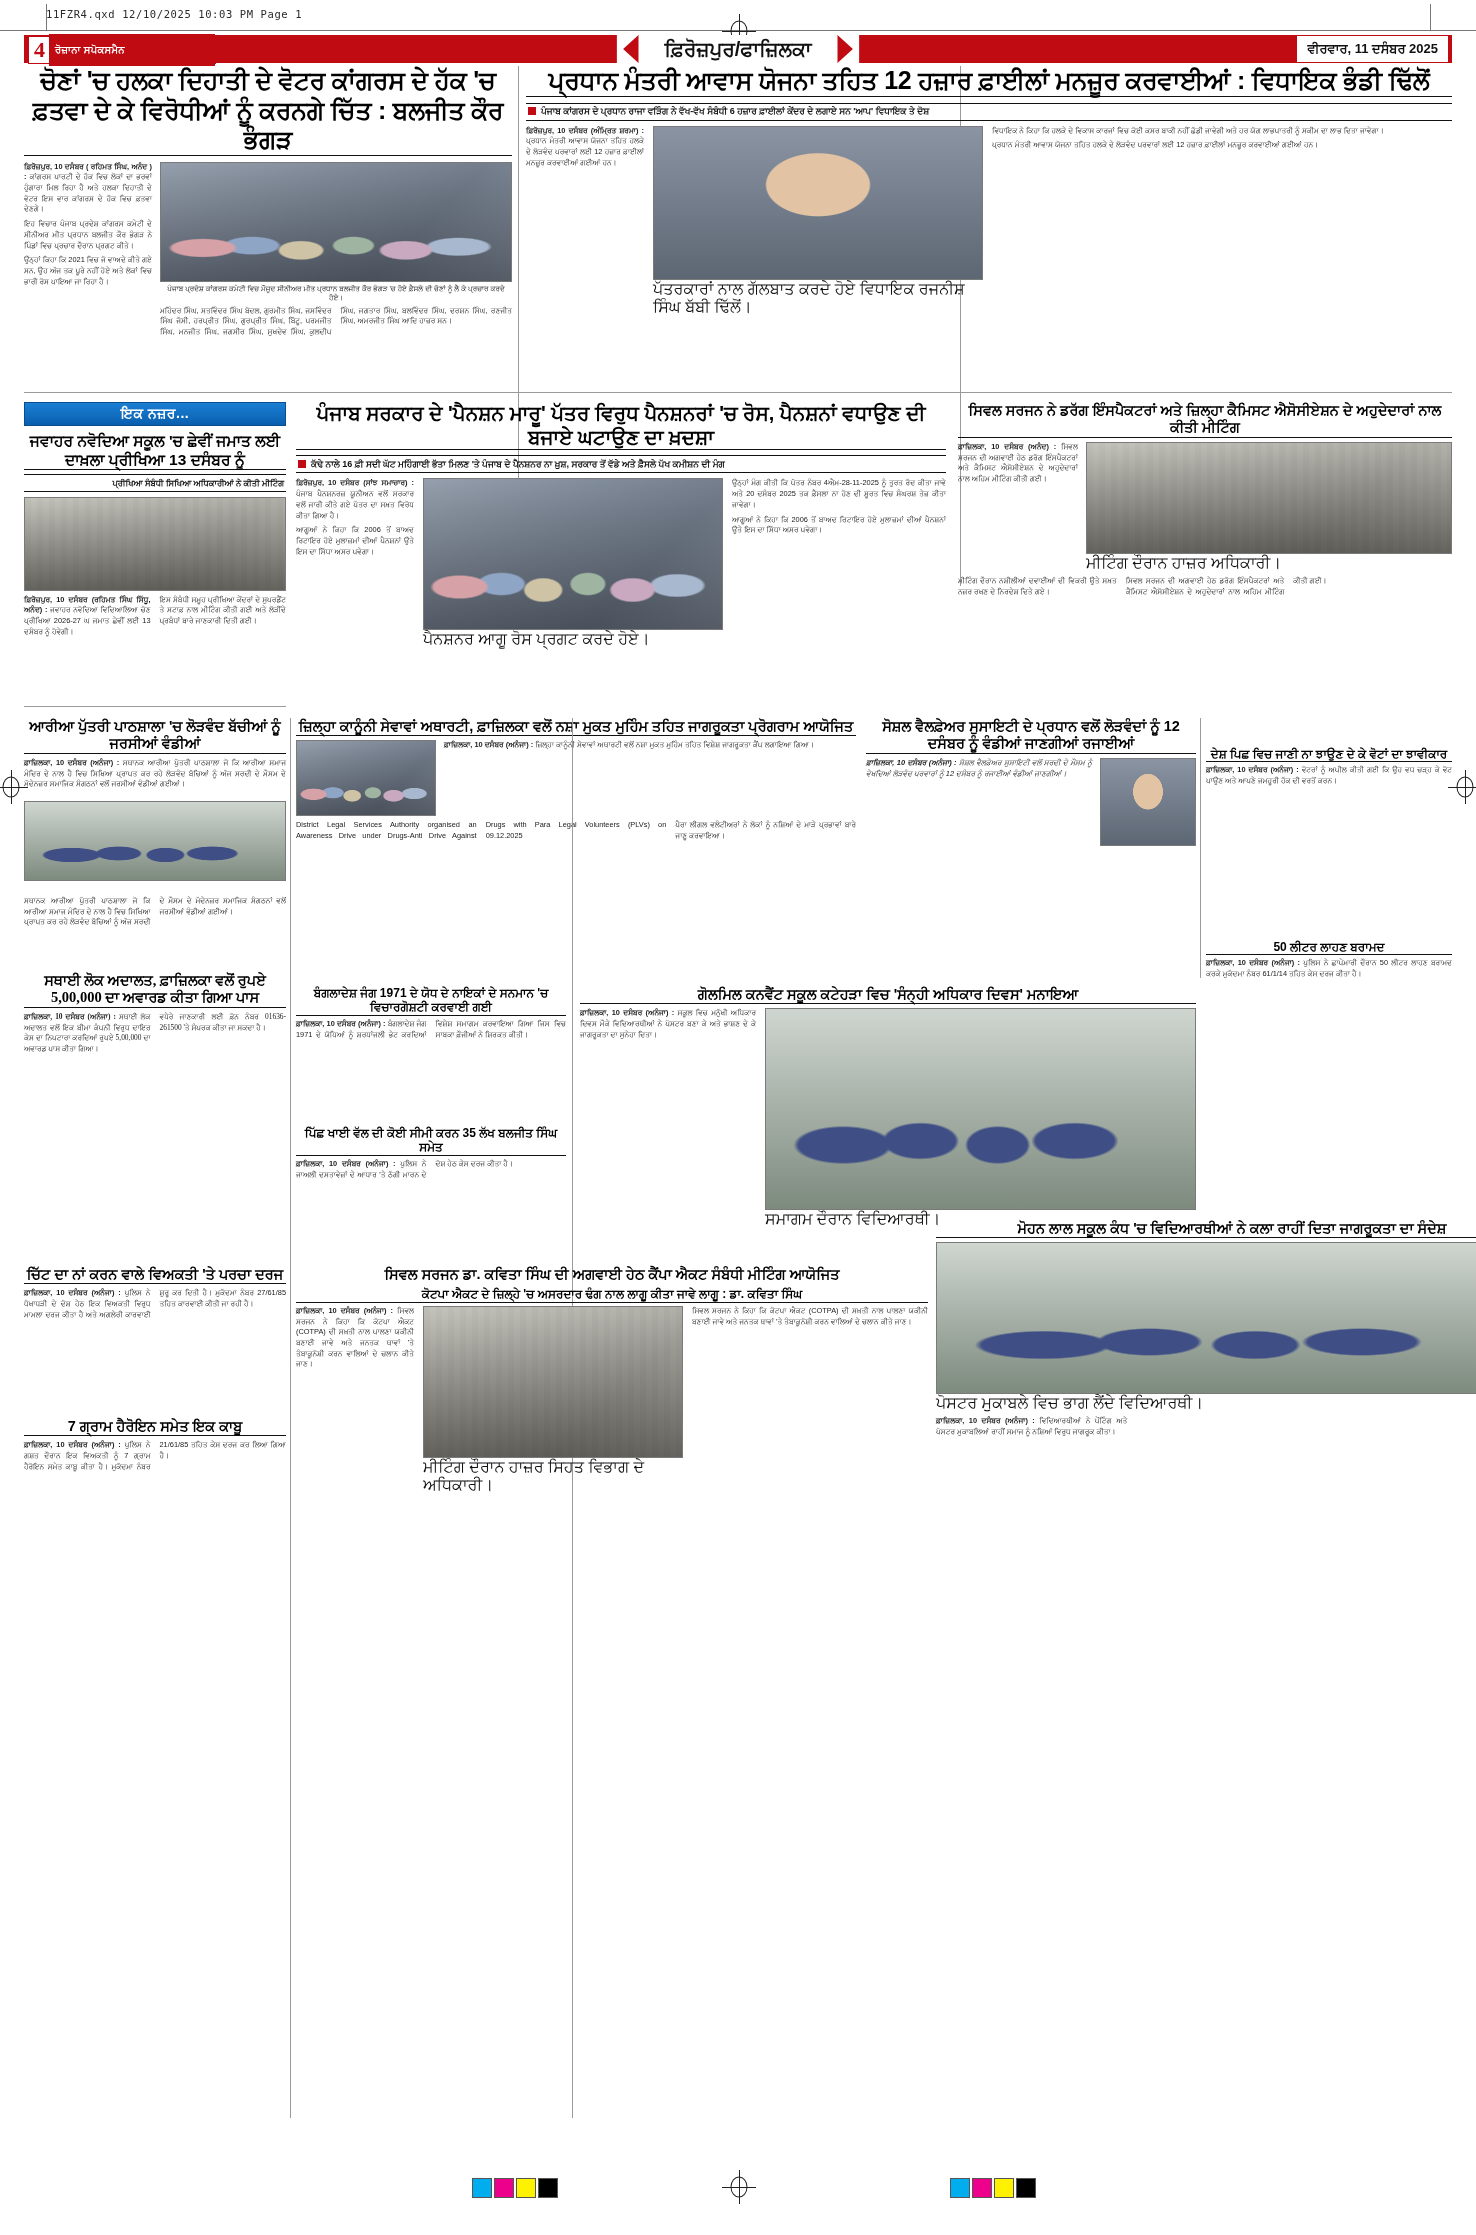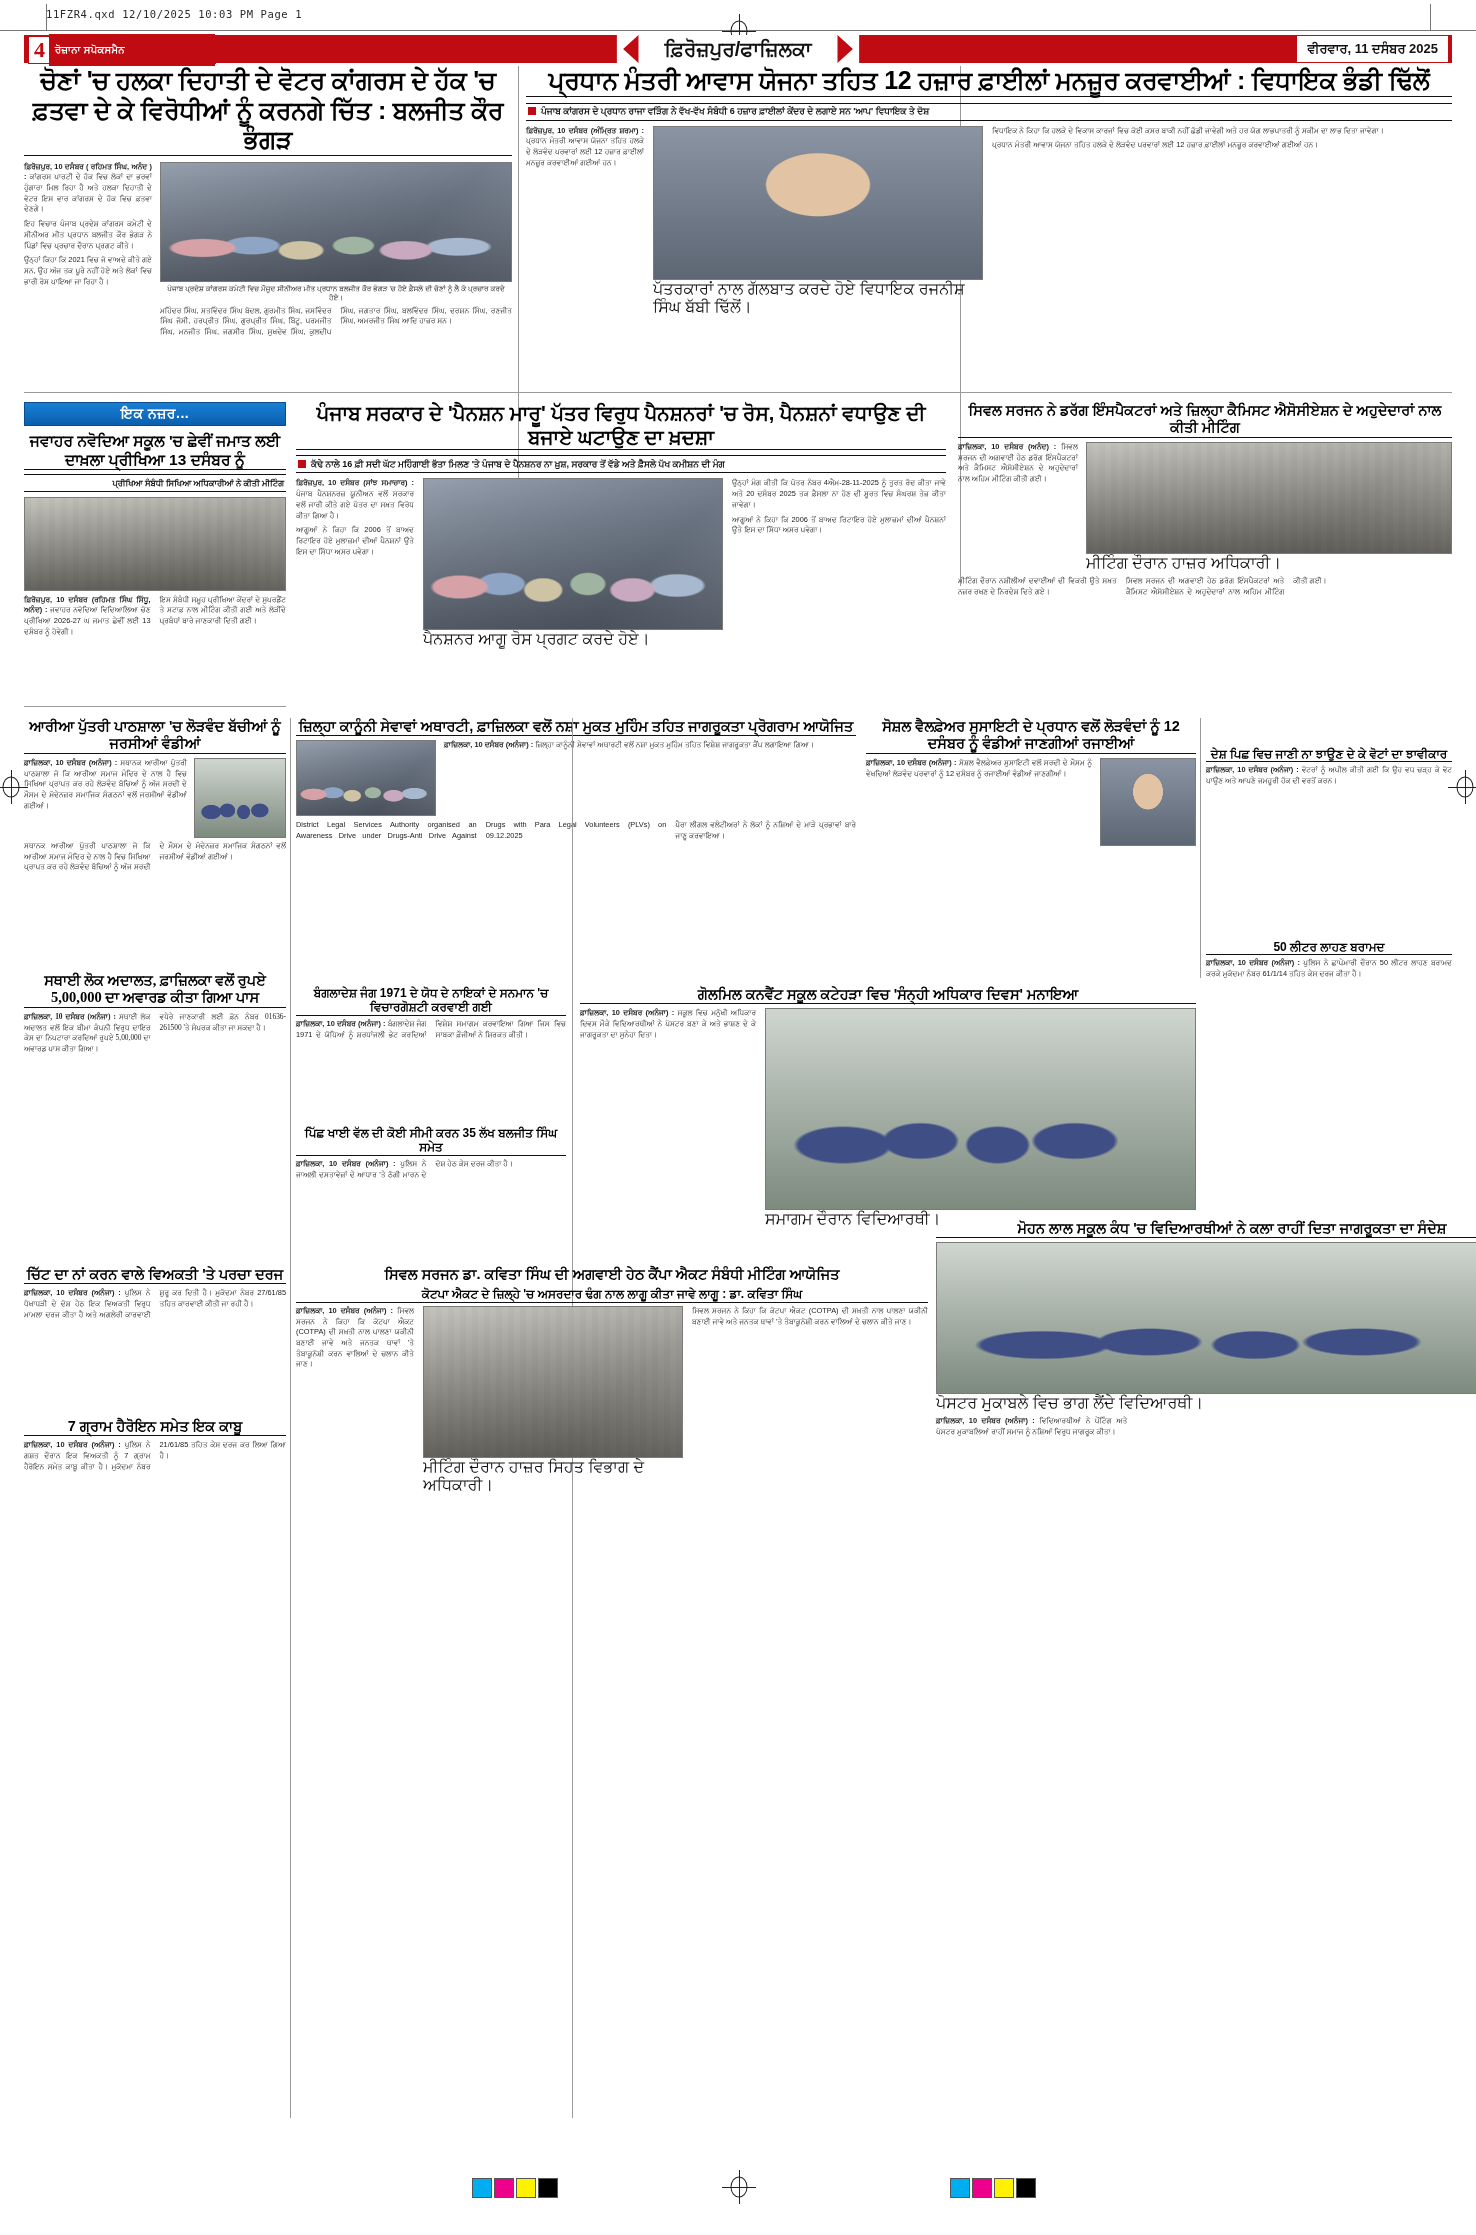--- a/index.html
+++ b/index.html
@@ -316,21 +316,21 @@
       <div class="body-cols tiny" style="column-count:3;margin-top:4px;">
         <p>ਮੀਟਿੰਗ ਦੌਰਾਨ ਨਸ਼ੀਲੀਆਂ ਦਵਾਈਆਂ ਦੀ ਵਿਕਰੀ ਉਤੇ ਸਖ਼ਤ ਨਜ਼ਰ ਰਖਣ ਦੇ ਨਿਰਦੇਸ਼ ਦਿਤੇ ਗਏ।</p>
         <p>ਸਿਵਲ ਸਰਜਨ ਦੀ ਅਗਵਾਈ ਹੇਠ ਡਰੱਗ ਇੰਸਪੈਕਟਰਾਂ ਅਤੇ ਕੈਮਿਸਟ ਐਸੋਸੀਏਸ਼ਨ ਦੇ ਅਹੁਦੇਦਾਰਾਂ ਨਾਲ ਅਹਿਮ ਮੀਟਿੰਗ ਕੀਤੀ ਗਈ।</p>
       </div>
     </div>
 
     <div class="hrule" style="left:0;top:640px;width:262px;"></div>
 
     <div class="blk" style="left:0;top:652px;width:262px;">
       <h3 class="head rule-under">ਆਰੀਆ ਪੁੱਤਰੀ ਪਾਠਸ਼ਾਲਾ 'ਚ ਲੋੜਵੰਦ ਬੱਚੀਆਂ ਨੂੰ ਜਰਸੀਆਂ ਵੰਡੀਆਂ</h3>
-      <div style="display:flex;gap:7px;">
+      <div style="display:flex;gap:7px;flex-direction:column;">
         <div style="flex:1;" class="body-cols tiny">
           <p><span class="dateline">ਫ਼ਾਜ਼ਿਲਕਾ, 10 ਦਸੰਬਰ (ਅਨੰਜਾ) :</span>
              <span>ਸਥਾਨਕ ਆਰੀਆ ਪੁੱਤਰੀ ਪਾਠਸ਼ਾਲਾ ਜੋ ਕਿ ਆਰੀਆ ਸਮਾਜ ਮੰਦਿਰ ਦੇ ਨਾਲ ਹੈ ਵਿਚ ਸਿਖਿਆ ਪ੍ਰਾਪਤ ਕਰ ਰਹੇ ਲੋੜਵੰਦ ਬੱਚਿਆਂ ਨੂੰ ਅੱਜ ਸਰਦੀ ਦੇ ਮੌਸਮ ਦੇ ਮੱਦੇਨਜ਼ਰ ਸਮਾਜਿਕ ਸੰਗਠਨਾਂ ਵਲੋਂ ਜਰਸੀਆਂ ਵੰਡੀਆਂ ਗਈਆਂ।</span></p>
         </div>
         <div style="flex:0 0 92px;">
           <div class="photo ph-school" style="height:78px;"></div>
         </div>
       </div>
       <div class="body-cols tiny" style="column-count:2;margin-top:3px;">
         <p>ਸਥਾਨਕ ਆਰੀਆ ਪੁੱਤਰੀ ਪਾਠਸ਼ਾਲਾ ਜੋ ਕਿ ਆਰੀਆ ਸਮਾਜ ਮੰਦਿਰ ਦੇ ਨਾਲ ਹੈ ਵਿਚ ਸਿਖਿਆ ਪ੍ਰਾਪਤ ਕਰ ਰਹੇ ਲੋੜਵੰਦ ਬੱਚਿਆਂ ਨੂੰ ਅੱਜ ਸਰਦੀ ਦੇ ਮੌਸਮ ਦੇ ਮੱਦੇਨਜ਼ਰ ਸਮਾਜਿਕ ਸੰਗਠਨਾਂ ਵਲੋਂ ਜਰਸੀਆਂ ਵੰਡੀਆਂ ਗਈਆਂ।</p>
@@ -377,21 +377,21 @@
       </div>
       <div class="body-cols tiny" style="column-count:3;margin-top:4px;">
         <p>District Legal Services Authority organised an Awareness Drive under Drugs-Anti Drive Against Drugs with Para Legal Volunteers (PLVs) on 09.12.2025</p>
         <p>ਪੈਰਾ ਲੀਗਲ ਵਲੰਟੀਅਰਾਂ ਨੇ ਲੋਕਾਂ ਨੂੰ ਨਸ਼ਿਆਂ ਦੇ ਮਾੜੇ ਪ੍ਰਭਾਵਾਂ ਬਾਰੇ ਜਾਣੂ ਕਰਵਾਇਆ।</p>
       </div>
     </div>
 
     <div class="blk" style="left:842px;top:652px;width:330px;">
       <h3 class="head rule-under">ਸੋਸ਼ਲ ਵੈਲਫ਼ੇਅਰ ਸੁਸਾਇਟੀ ਦੇ ਪ੍ਰਧਾਨ ਵਲੋਂ ਲੋੜਵੰਦਾਂ ਨੂੰ 12 ਦਸੰਬਰ ਨੂੰ ਵੰਡੀਆਂ ਜਾਣਗੀਆਂ ਰਜਾਈਆਂ</h3>
       <div style="display:flex;gap:8px;">
-        <div style="flex:1;" class="body-cols tiny">
+        <div style="flex:1;font-style:italic;" class="body-cols tiny">
           <p><span class="dateline">ਫ਼ਾਜ਼ਿਲਕਾ, 10 ਦਸੰਬਰ (ਅਨੰਜਾ) :</span>
              <span>ਸੋਸ਼ਲ ਵੈਲਫ਼ੇਅਰ ਸੁਸਾਇਟੀ ਵਲੋਂ ਸਰਦੀ ਦੇ ਮੌਸਮ ਨੂੰ ਵੇਖਦਿਆਂ ਲੋੜਵੰਦ ਪਰਵਾਰਾਂ ਨੂੰ 12 ਦਸੰਬਰ ਨੂੰ ਰਜਾਈਆਂ ਵੰਡੀਆਂ ਜਾਣਗੀਆਂ।</span></p>
         </div>
         <div style="flex:0 0 96px;">
           <div class="photo ph-portrait" style="height:86px;"></div>
         </div>
       </div>
     </div>
 
     <div class="blk" style="left:1182px;top:652px;width:246px;margin-top:29px;">

